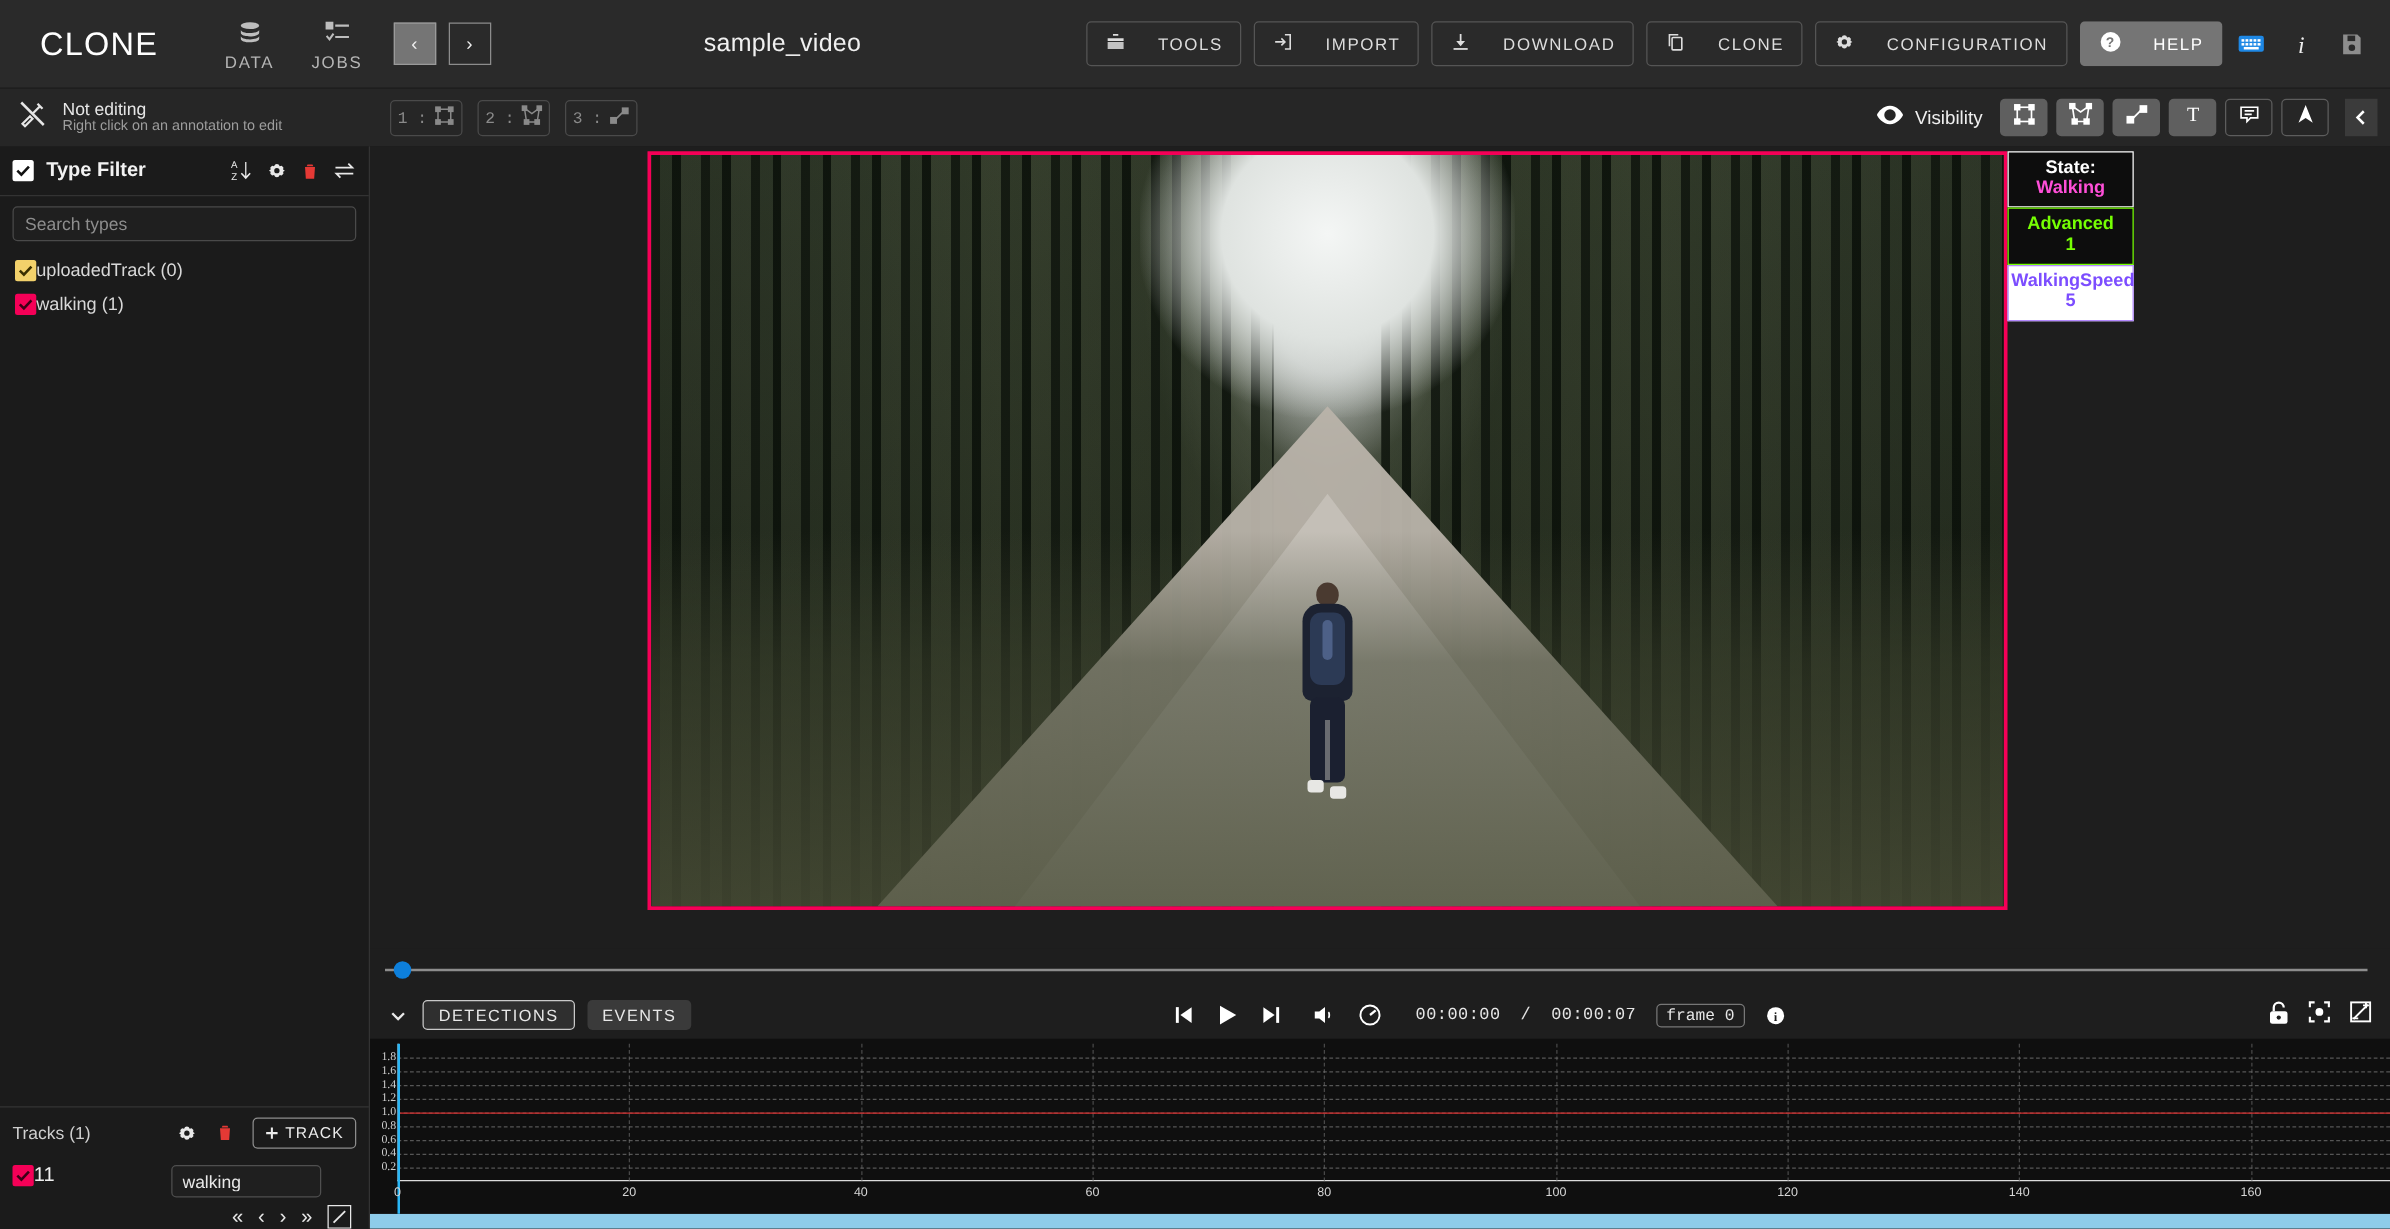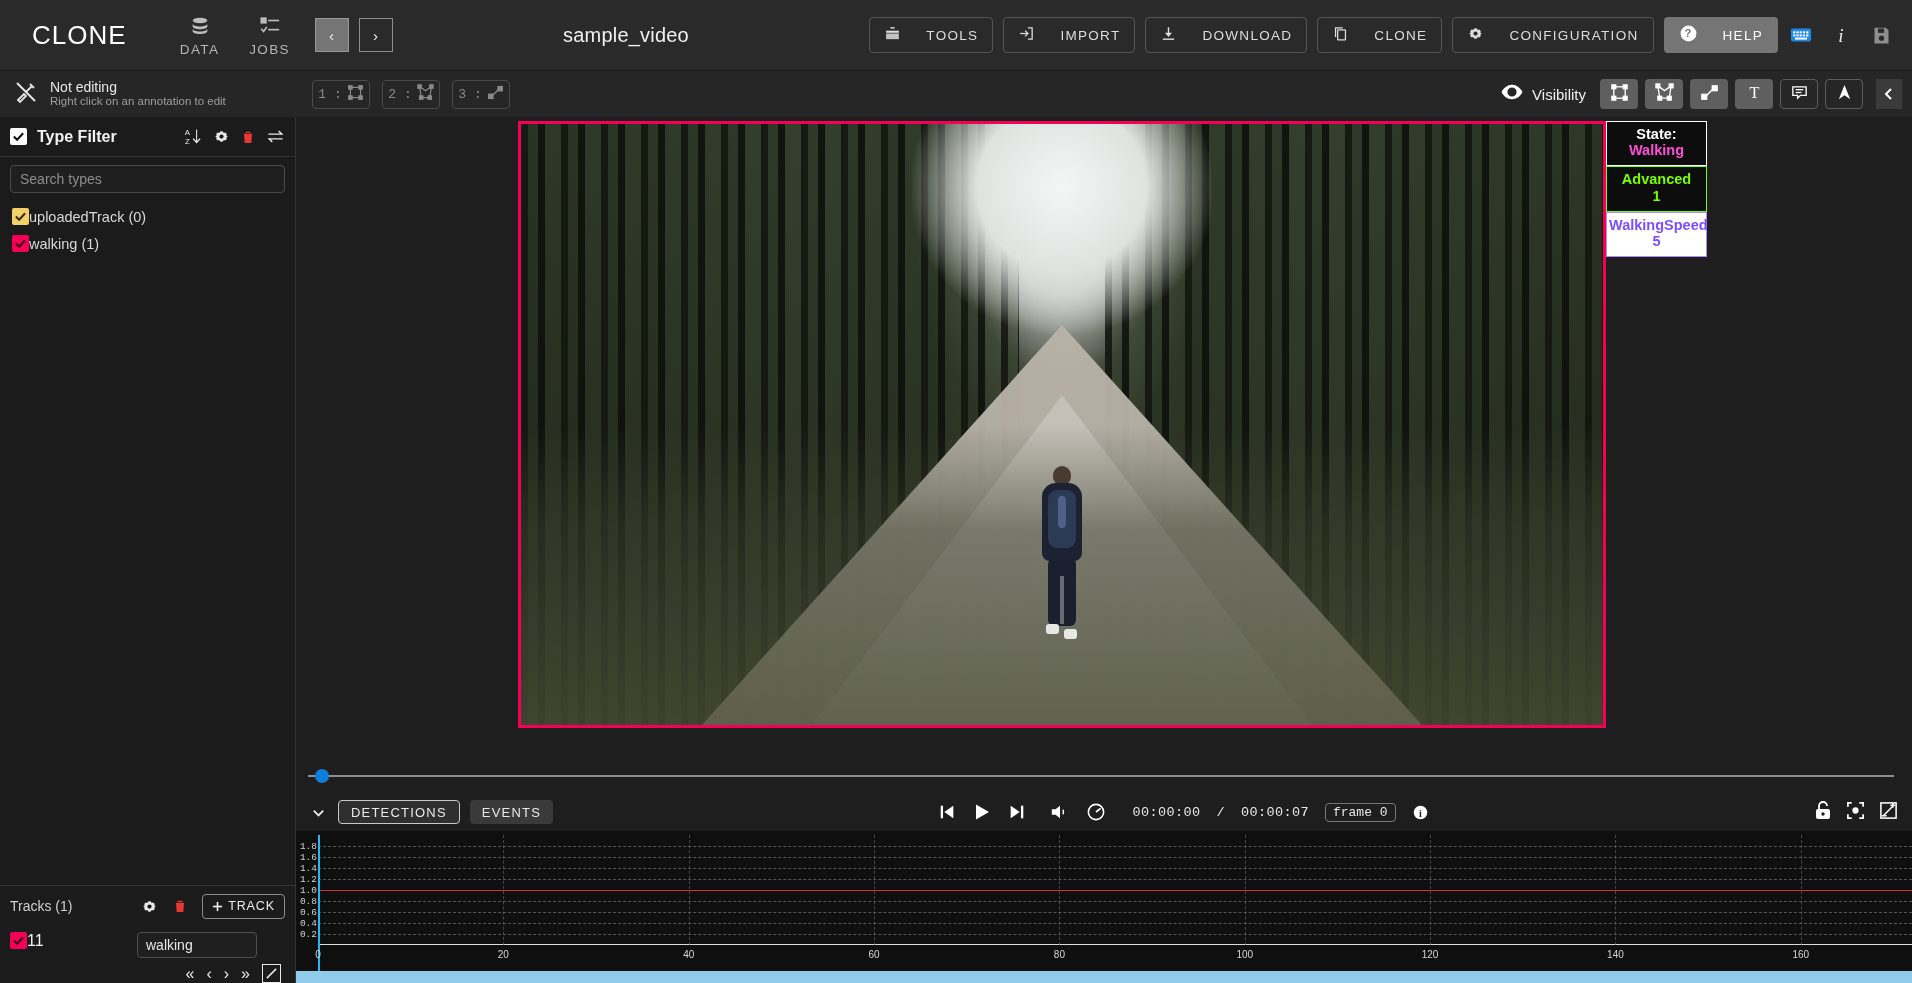--- a/index.html
+++ b/index.html
@@ -227,21 +227,21 @@
     font-family: "Liberation Mono", monospace; font-size: 13px; color: #e6e6e6;
     border: 1px solid #777; border-radius: 4px; padding: 1px 7px;
   }
   .rightctrls { display: flex; align-items: center; gap: 14px; }
 
   .graph { position: relative; height: 140px; background: #0f0f0f; margin: 0 0 0 0; }
   .graphinner { position: absolute; left: 22px; right: 0px; top: 4px; bottom: 26px; }
   .yaxis { position: absolute; left: 0; top: 0; bottom: 0; width: 22px; }
   .ylab {
     position: absolute; right: 1px; transform: translateY(-50%);
-    font-size: 9.5px; color: #cfcfcf; font-family: Liberation Mono, monospace;
+    font-size: 9.5px; color: #cfcfcf; font-family: Liberation Serif, serif;
   }
   .gline { position: absolute; left: 0; right: 0; border-top: 1px dashed #6e6e6e; opacity:.75; }
   .vline { position: absolute; top: 0; bottom: 0; border-left: 1px dashed #6e6e6e; opacity:.6; }
   .redline { position: absolute; left: 0; right: 0; border-top: 1.5px solid #D32F2F; }
   .plotborder { position:absolute; left: 0; top:0; bottom:0; border-left: 1px solid #dcdcdc; }
   .plotbottom { position:absolute; left: 0; right:0; bottom: 0; border-bottom: 1px solid #dcdcdc; }
   .cursorline { position: absolute; top: 0; bottom: -26px; width: 2px; background: #29B6F6; }
   .xaxis { position: absolute; left: 22px; right: 0; bottom: 6px; height: 18px; }
   .xlab { position: absolute; transform: translateX(-50%); font-size: 10px; color: #d6d6d6; top: 2px;}
   .hscroll { height: 12px; background: #8ECCEA; margin-top: 0px; }

